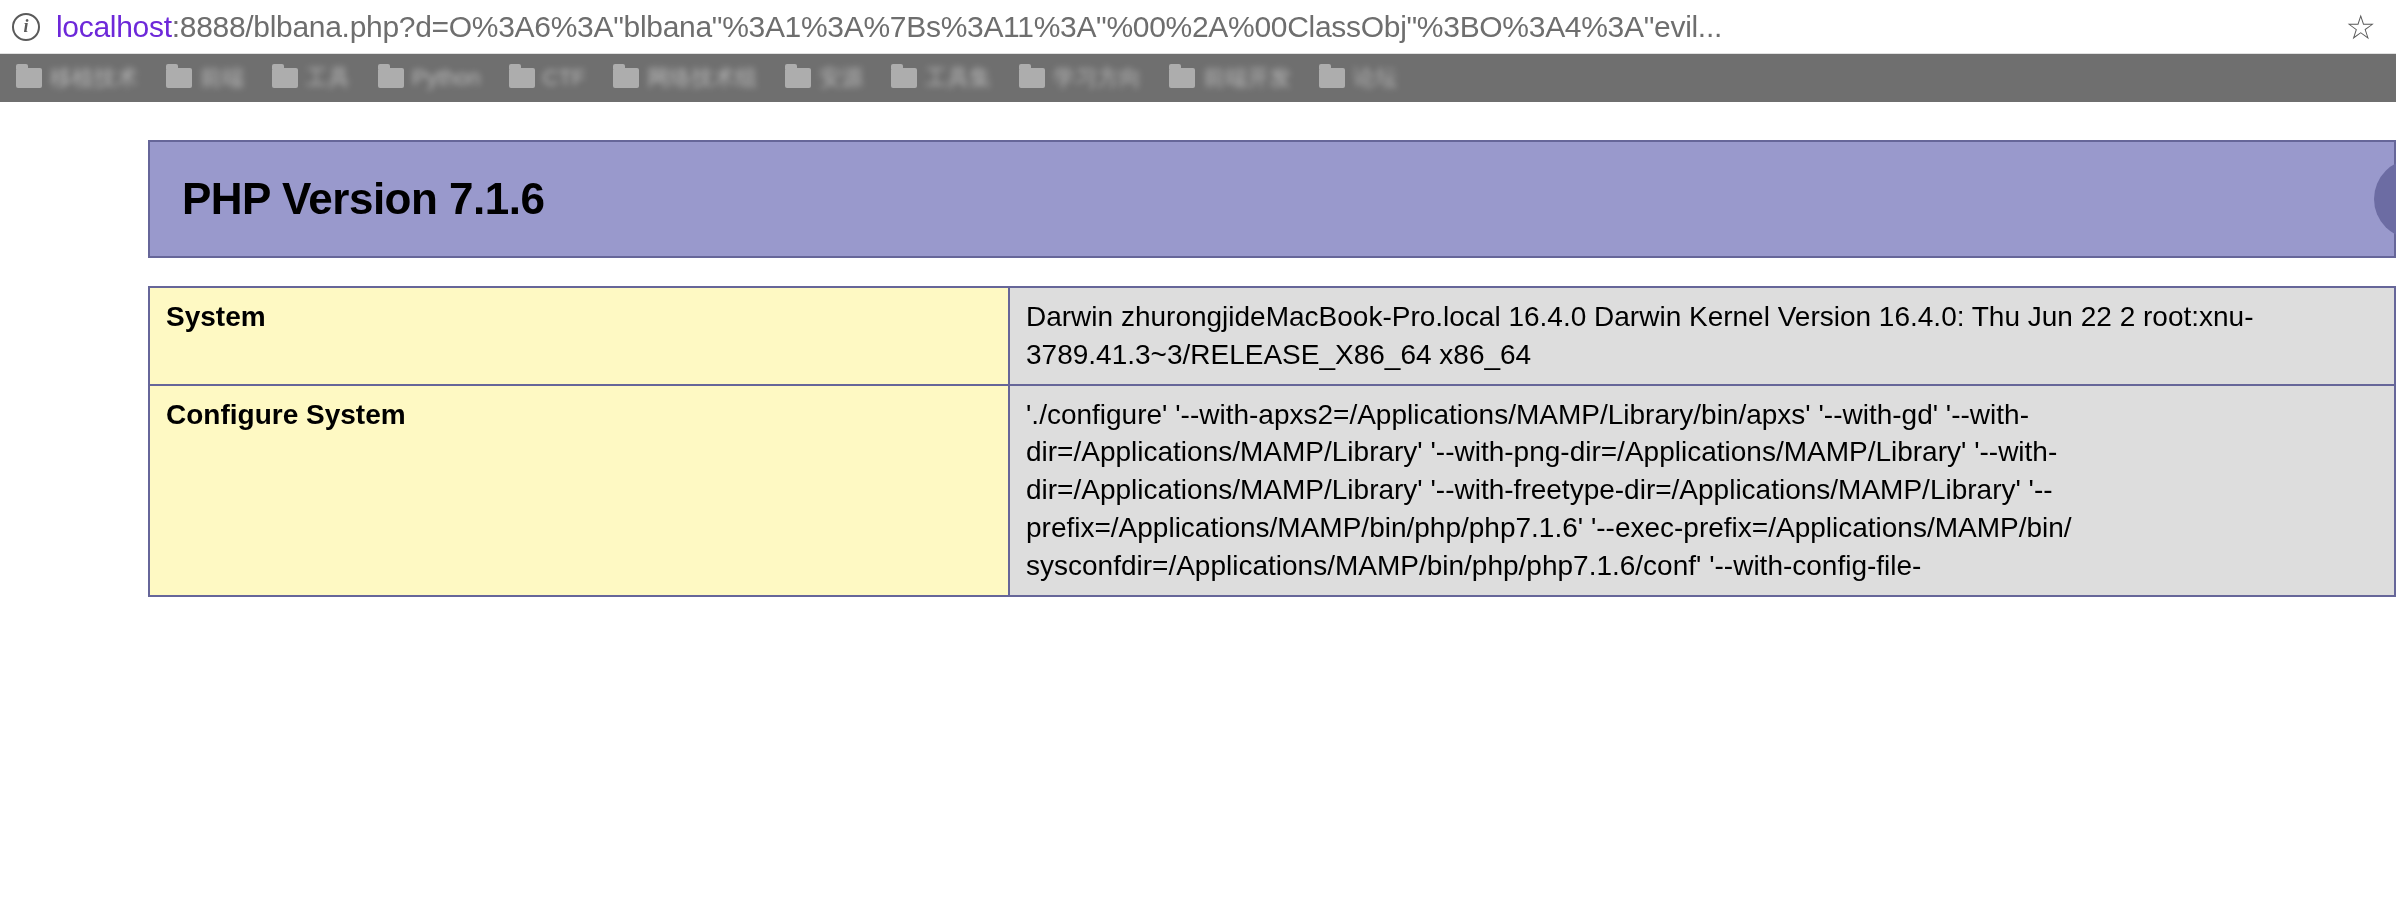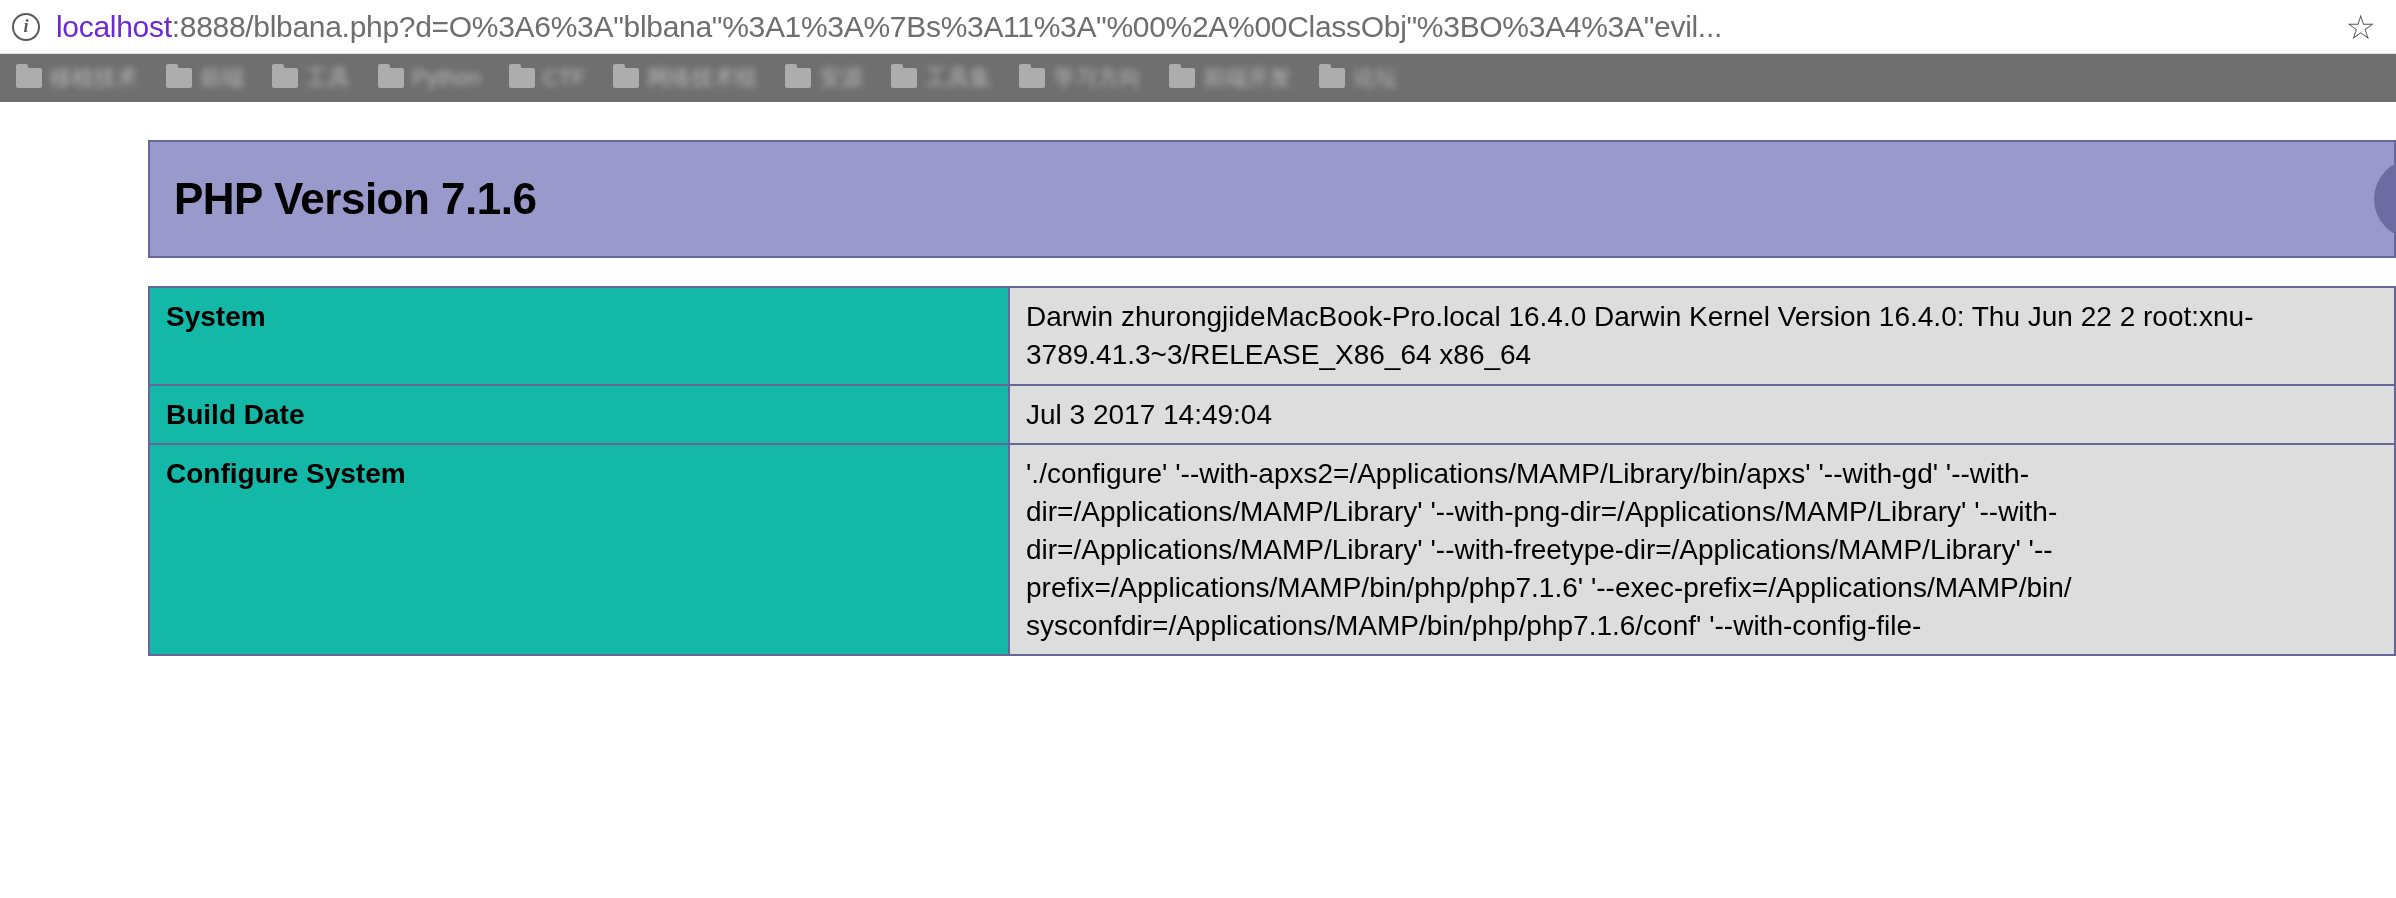--- a/index.html
+++ b/index.html
@@ -97,21 +97,21 @@
     
     
     .content {
       padding: 38px 0 0 148px;
     }
     
     
     .php-header {
       background: #9999cc;
       border: 2px solid #666699;
-      padding: 32px 24px;
+      padding: 32px 32px;
       margin-bottom: 28px;
       position: relative;
       width: 2248px;
     }
     .php-title {
       font-size: 44px;
       font-weight: 600;
       color: #000000;
       letter-spacing: -0.5px;
     }
@@ -134,21 +134,21 @@
     }
     .info-table td {
       border: 2px solid #666699;
       padding: 10px 16px;
       vertical-align: top;
       font-size: 28px;
       line-height: 1.35;
     }
     .info-table td.key {
       width: 860px;
-      background: #14b8a6;
+      background: #fef9c3;
       font-weight: 600;
       color: #000000;
     }
     .info-table td.value {
       background: #dddddd;
       color: #000000;
       word-break: break-word;
     }
   </style>
 </head>
@@ -212,24 +212,20 @@
   <div class="php-header">
     <h1 class="php-title">PHP Version 7.1.6</h1>
     <div class="php-logo-peek"></div>
   </div>
 
   <table class="info-table">
     <tbody>
         <tr>
       <td class="key">System</td>
       <td class="value">Darwin zhurongjideMacBook-Pro.local 16.4.0 Darwin Kernel Version 16.4.0: Thu Jun 22 2 root:xnu-3789.41.3~3/RELEASE_X86_64 x86_64</td>
-    </tr>
-    <tr>
-      <td class="key">Build Date</td>
-      <td class="value">Jul 3 2017 14:49:04</td>
     </tr>
     <tr>
       <td class="key">Configure System</td>
       <td class="value">'./configure' '--with-apxs2=/Applications/MAMP/Library/bin/apxs' '--with-gd' '--with-dir=/Applications/MAMP/Library' '--with-png-dir=/Applications/MAMP/Library' '--with-dir=/Applications/MAMP/Library' '--with-freetype-dir=/Applications/MAMP/Library' '--prefix=/Applications/MAMP/bin/php/php7.1.6' '--exec-prefix=/Applications/MAMP/bin/ sysconfdir=/Applications/MAMP/bin/php/php7.1.6/conf' '--with-config-file-</td>
     </tr>
   </tbody>
     </table>
 </div>
 
 </body></html>

